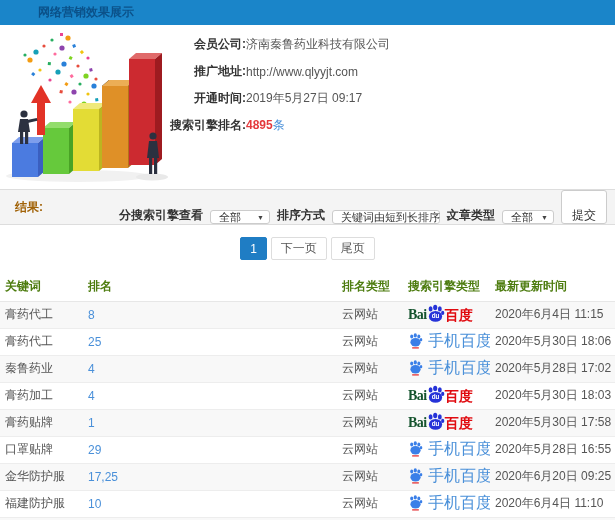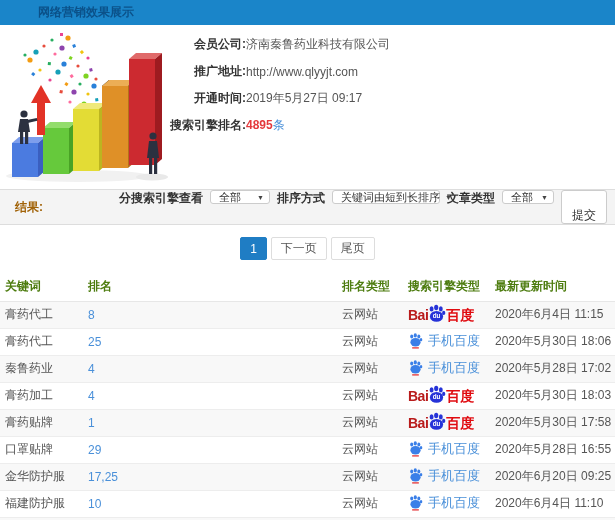--- a/index.html
+++ b/index.html
@@ -23,21 +23,21 @@
   .val-link { color:#4a90d9; cursor:pointer; }
   .val-red { color:#e4393c;font-weight:bold; }
   .val-blue { color:#4a90d9; }
   
   .results-bar {
     margin-top:4px; height:36px; background:#f4f4f4;
     border-top:1px solid #ddd; border-bottom:1px solid #ddd;
     display:flex; align-items:center; padding:0 8px 0 15px;
   }
   .section-label { font-weight:bold; color:#a16207; }
-  .filters { margin-left:auto; display:flex; align-items:flex-start; gap:7px; }
+  .filters { margin-left:auto; display:flex; align-items:flex-end; gap:7px; }
   .filters .flabel { font-weight:bold; color:#333; white-space:nowrap; }
   .sel {
     height:14px; background:#fff; border:1px solid #ccc; border-radius:3px;
     display:flex; align-items:center; padding:0 5px 0 8px; color:#333;
     font-size:11px; cursor:pointer; white-space:nowrap;
   }
   .sel .arrow { margin-left:auto; font-size:7px; color:#444; padding-left:5px; }
   .sel-1 { width:60px; } .sel-2 { width:108px; } .sel-3 { width:52px; }
   .submit-btn {
     height:26px; padding:16px 10px; background:#fff; border:1px solid #ccc;
@@ -57,25 +57,25 @@
   table { width:100%; border-collapse:collapse; margin-top:13px; font-size:12px; table-layout:fixed; }
   col.c1{width:83px} col.c2{width:254px} col.c3{width:66px} col.c4{width:87px}
   th { text-align:left; font-weight:bold; color:#4d7c0f; height:28px; padding:0 0 0 5px;
        border-bottom:1px solid #e7e7e7; white-space:nowrap; }
   td { height:27px; padding:0 0 0 5px; border-bottom:1px solid #ededed;
        color:#555; white-space:nowrap; overflow:hidden; vertical-align:middle; }
   tr.odd td { background:#f8f8f8; }
   .rank-link { color:#4a90d9; cursor:pointer; }
   
   .bd-logo { display:inline-flex; align-items:center; font-weight:bold; font-size:14px; line-height:1; }
-  .bd-bai { color:#b91c1c; letter-spacing:-0.5px; }
+  .bd-bai { color:#14532d; letter-spacing:-0.5px;font-family:Liberation Serif, serif; }
   .bd-cn  { color:#e00b10; }
   .paw-big { width:19px; height:19px; margin:0 0px 2px -1px; }
   
-  .mb-logo { display:inline-flex; align-items:center; color:#4a90d9; font-size:13px; }
+  .mb-logo { display:inline-flex; align-items:center; color:#4a90d9; font-size:16px; }
   .mb-icon { width:15px; height:16px; margin-right:5px; }
 </style>
 </head>
 <body>
 
 <div class="titlebar">网络营销效果展示</div>
 
 <div class="info-panel">
 
   <svg class="illus" viewBox="0 0 172 156">

